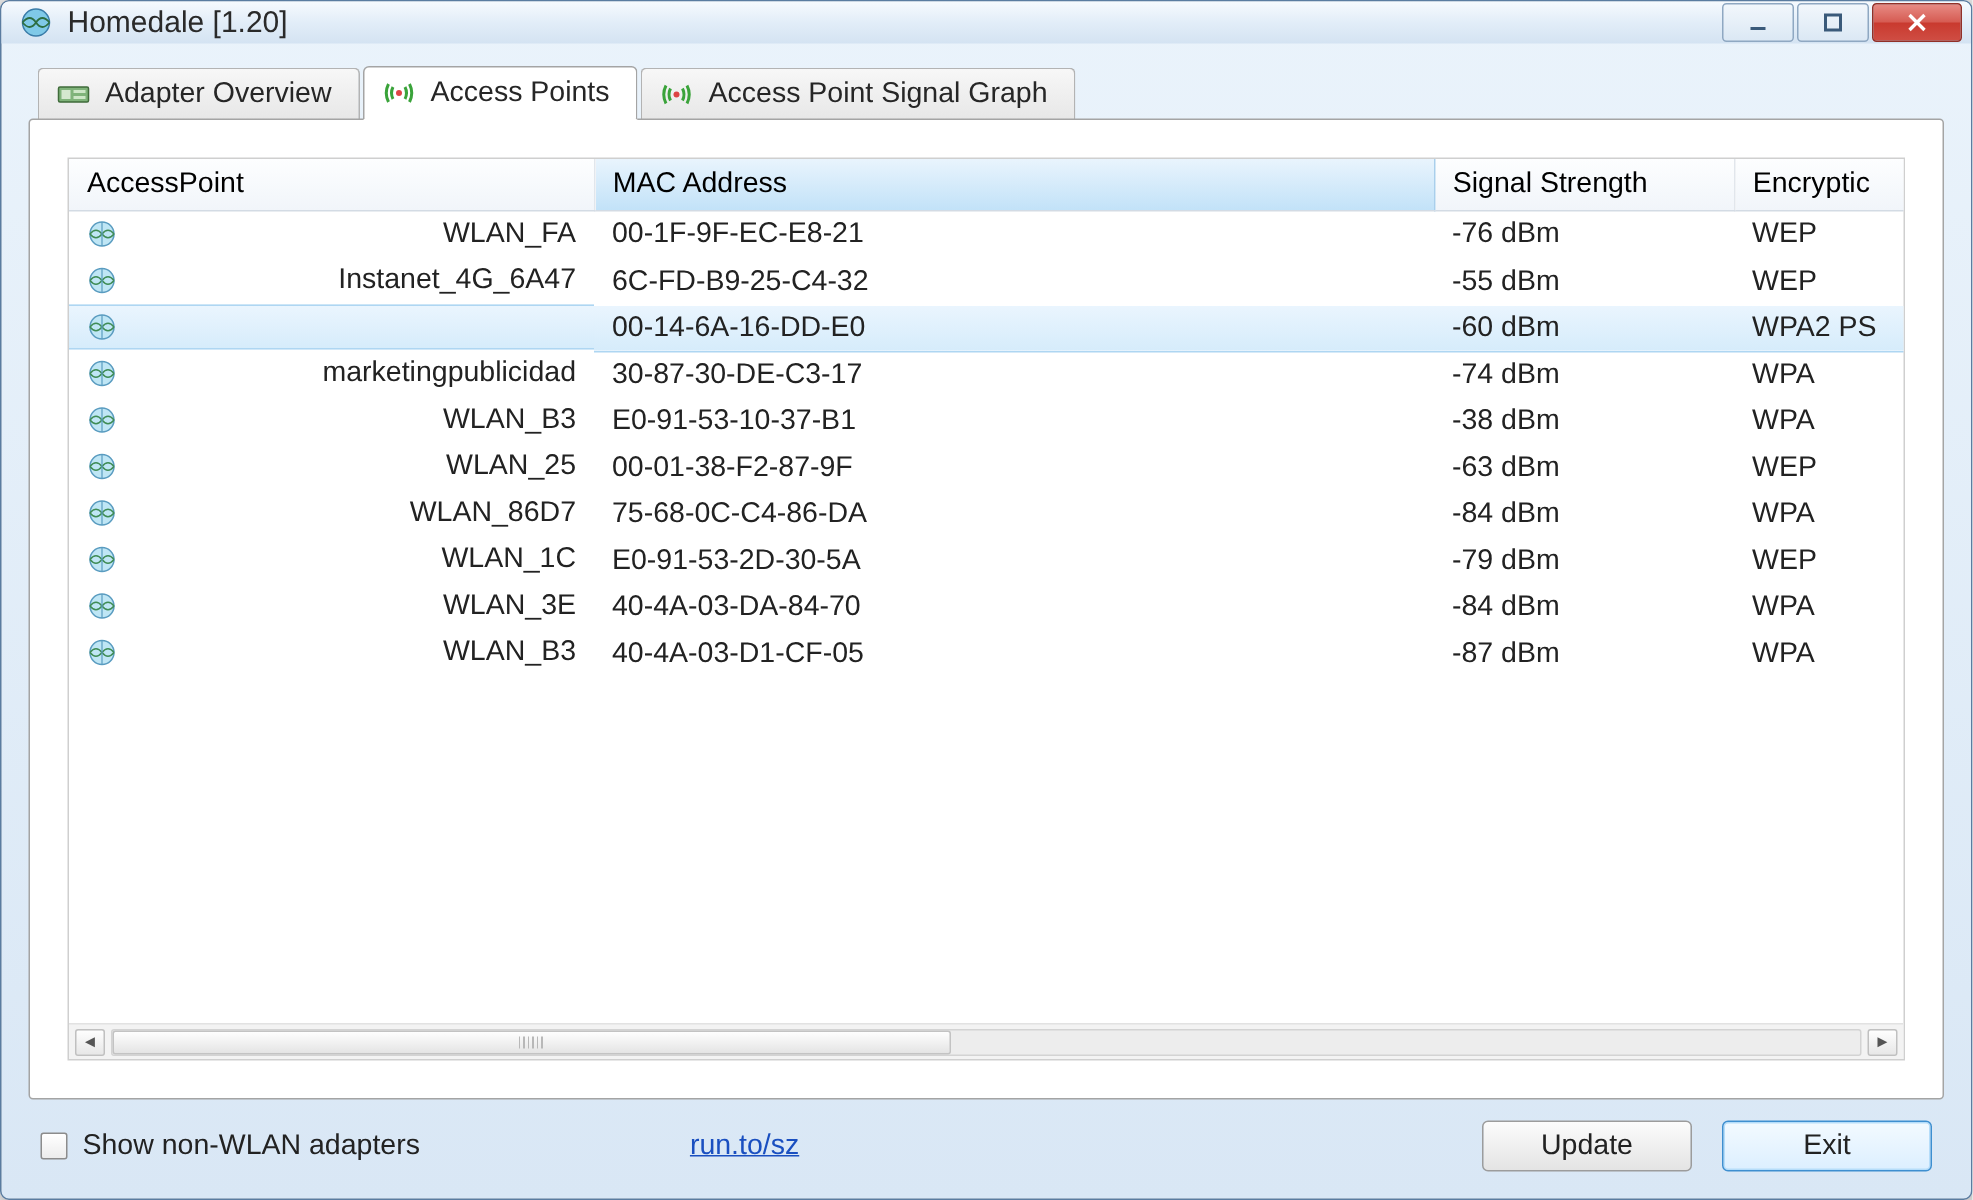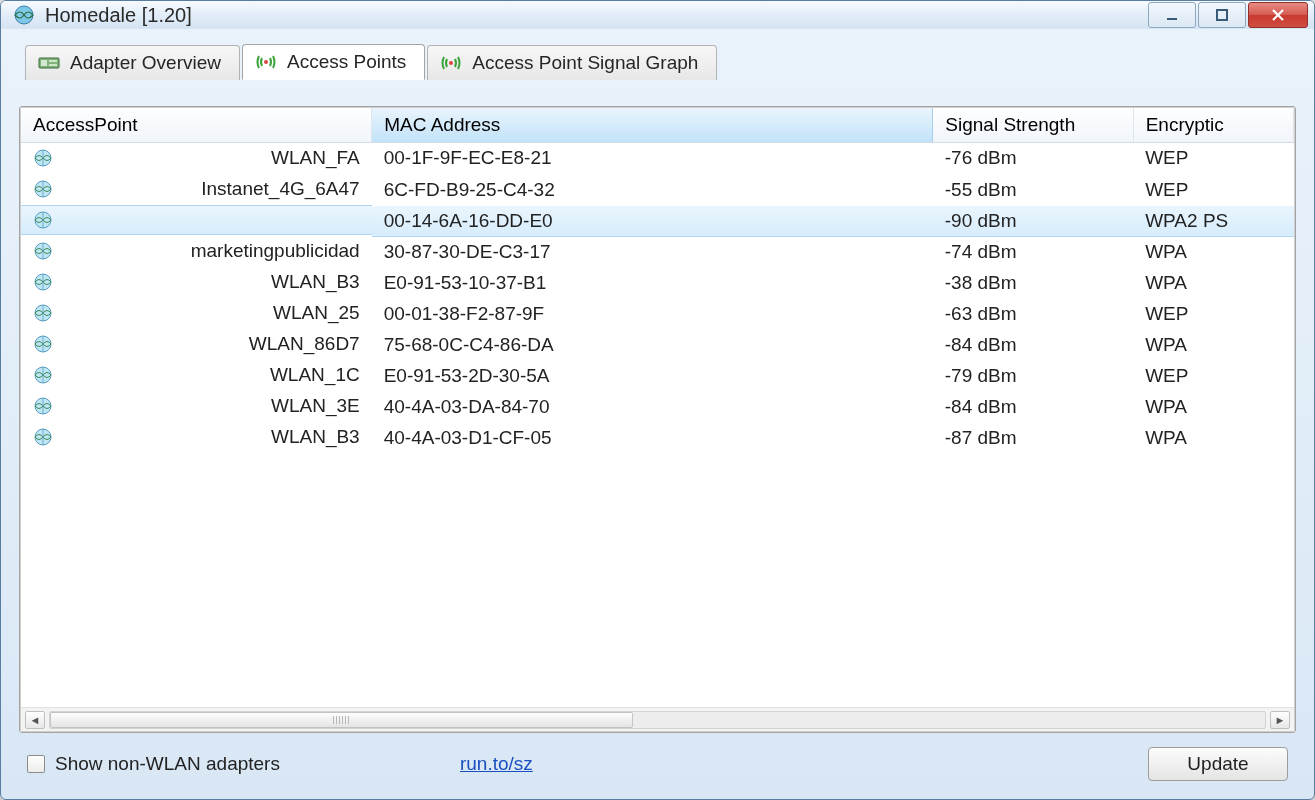--- a/index.html
+++ b/index.html
@@ -83,26 +83,25 @@
     z-index:3;
     top:1px;
     border-bottom:1px solid #fff;
   }
   .tab .tab-icon { width:22px;height:20px;display:flex;align-items:center;justify-content:center; }
   .panel {
     flex:1;
     background:#fff;
     border:1px solid #a4a4a4;
     border-radius:3px;
-    padding:0;
+    padding:25px;
     display:flex;
     flex-direction:column;
     position:relative;
     z-index:1;
-    margin-top:27px;
   }
   .listview {
     flex:1;
     border:1px solid #cfcfcf;
     background:#fff;
     display:flex;
     flex-direction:column;
     overflow:hidden;
   }
   table { border-collapse:collapse; width:100%; table-layout:fixed; }
@@ -330,21 +329,21 @@
                     <svg width="18" height="18" viewBox="0 0 18 18">
                       <circle cx="9" cy="9" r="8" fill="#bfe6f5" stroke="#5a9cc0"></circle>
                       <path d="M1 9 Q5 4 9 9 Q13 14 17 9" stroke="#3f8c55" stroke-width="1" fill="none"></path>
                       <path d="M1 9 Q5 14 9 9 Q13 4 17 9" stroke="#3f8c55" stroke-width="1" fill="none"></path>
                       <line x1="9" y1="1" x2="9" y2="17" stroke="#5a9cc0" stroke-width="0.8"></line>
                     </svg>
                   </span>
                   <span></span>
                 </td>
                 <td>00-14-6A-16-DD-E0</td>
-                <td>-90 dBm</td>
+                <td>-60 dBm</td>
                 <td>WPA2 PS</td>
               </tr>
               <tr>
                 <td class="first">
                   <span class="row-icon">
                     <svg width="18" height="18" viewBox="0 0 18 18">
                       <circle cx="9" cy="9" r="8" fill="#bfe6f5" stroke="#5a9cc0"></circle>
                       <path d="M1 9 Q5 4 9 9 Q13 14 17 9" stroke="#3f8c55" stroke-width="1" fill="none"></path>
                       <path d="M1 9 Q5 14 9 9 Q13 4 17 9" stroke="#3f8c55" stroke-width="1" fill="none"></path>
                       <line x1="9" y1="1" x2="9" y2="17" stroke="#5a9cc0" stroke-width="0.8"></line>
@@ -466,16 +465,17 @@
     </div>
 
     <div class="footer">
       <label class="footer-label">
         <span class="checkbox"></span>
         <span>Show non-WLAN adapters</span>
       </label>
       <a class="footer-link">run.to/sz</a>
       <span class="spacer"></span>
       <button class="btn">Update</button>
+      <button class="btn primary">Exit</button>
     </div>
 
   </div>
 </div>
 
 </body></html>

